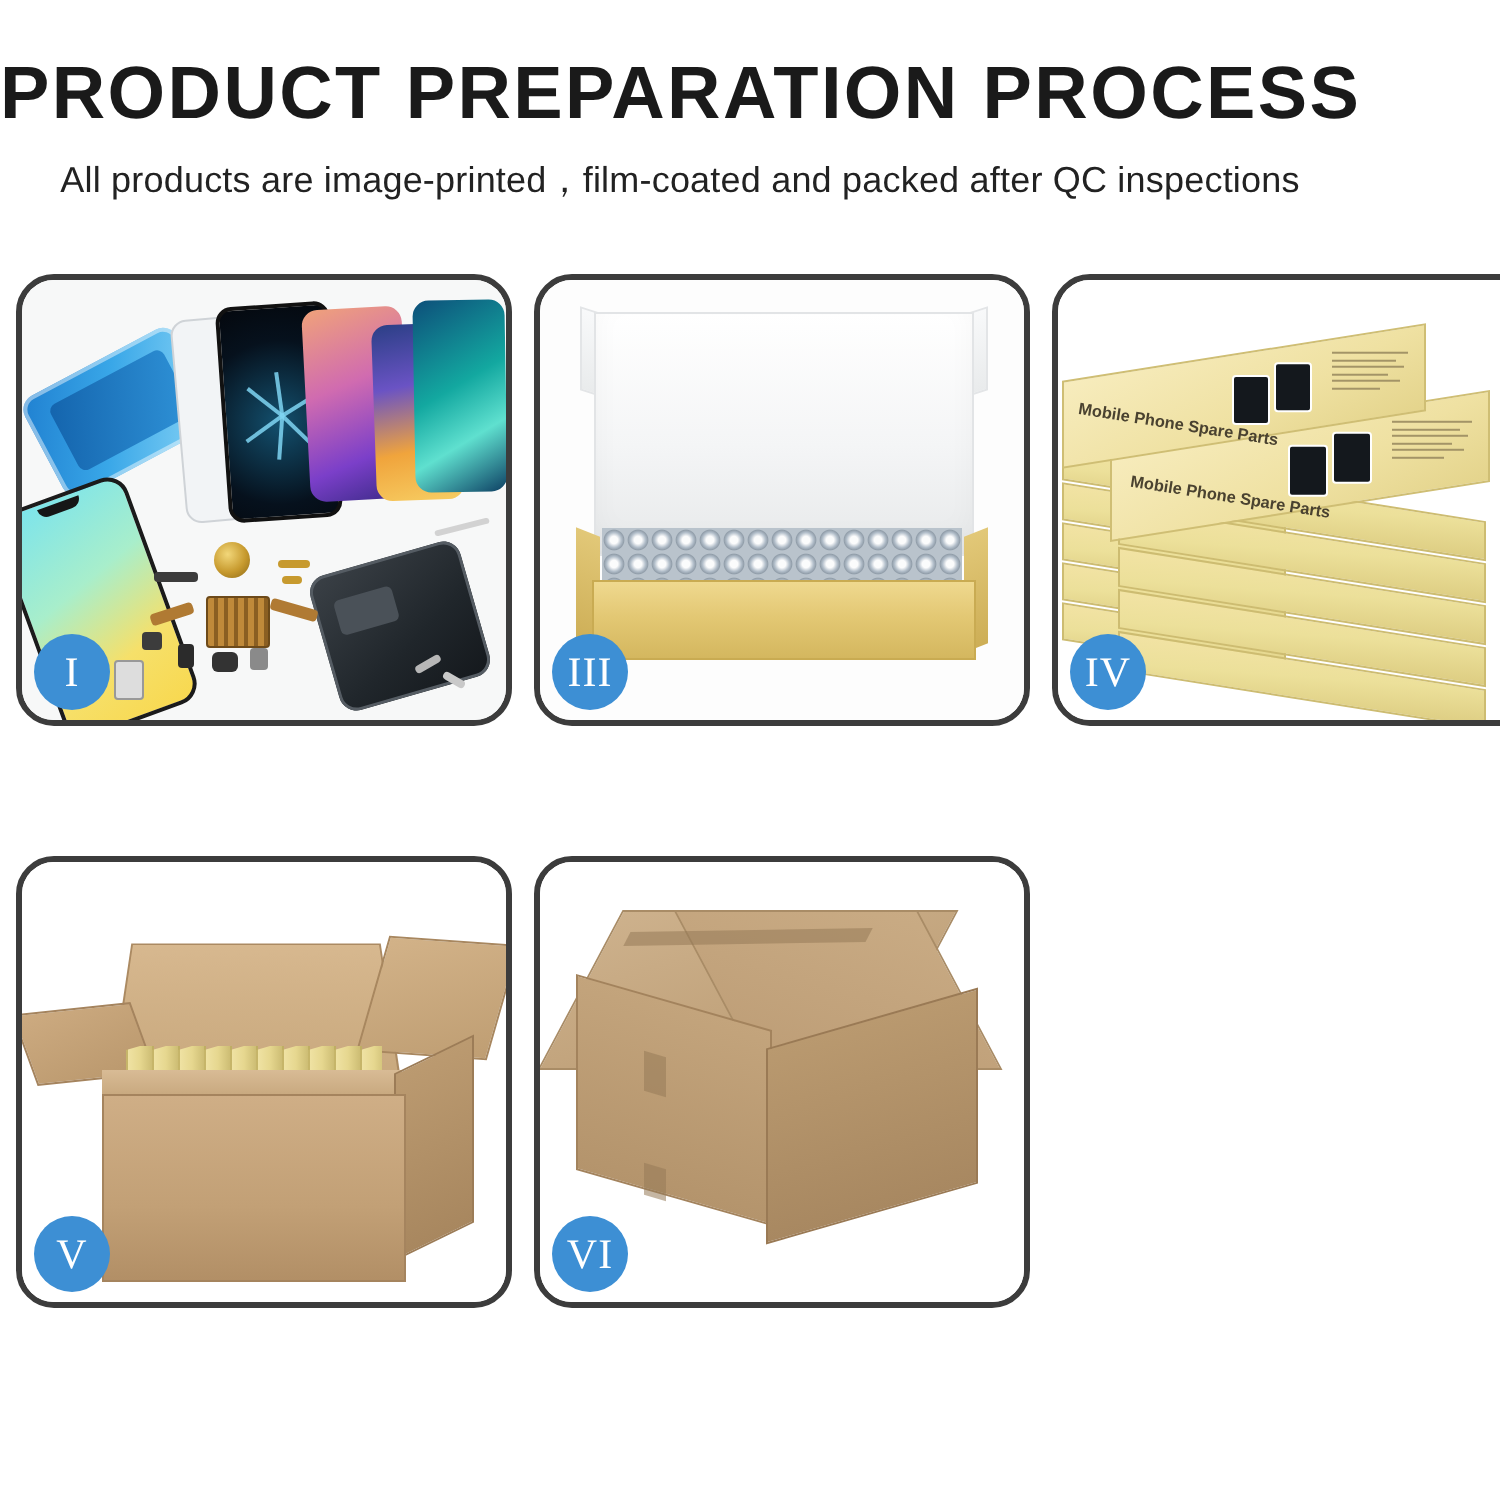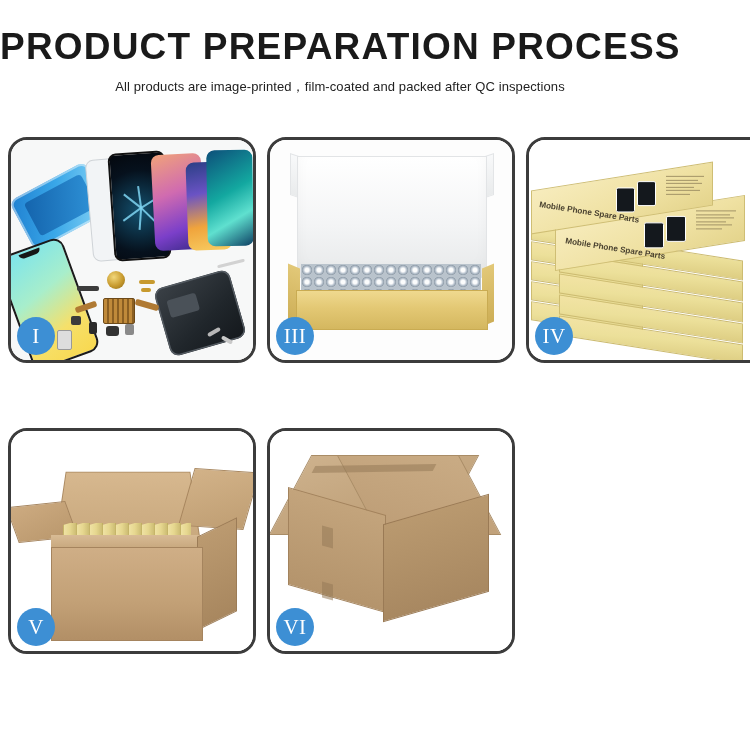--- a/index.html
+++ b/index.html
@@ -27,21 +27,21 @@
     font-size: 37px;
     font-weight: 700;
     letter-spacing: 1.2px;
     color: #1a1a1a;
     line-height: 1.05;
     margin: 0;
     white-space: nowrap;
   }
   .sub-title {
     font-family: "Liberation Sans", sans-serif;
-    font-size: 13px;
+    font-size: 18px;
     font-weight: 400;
     color: #222222;
     margin: 11px 0 0 0;
     letter-spacing: 0.1px;
     white-space: nowrap;
   }
 
   
   .grid {
     position: absolute;

